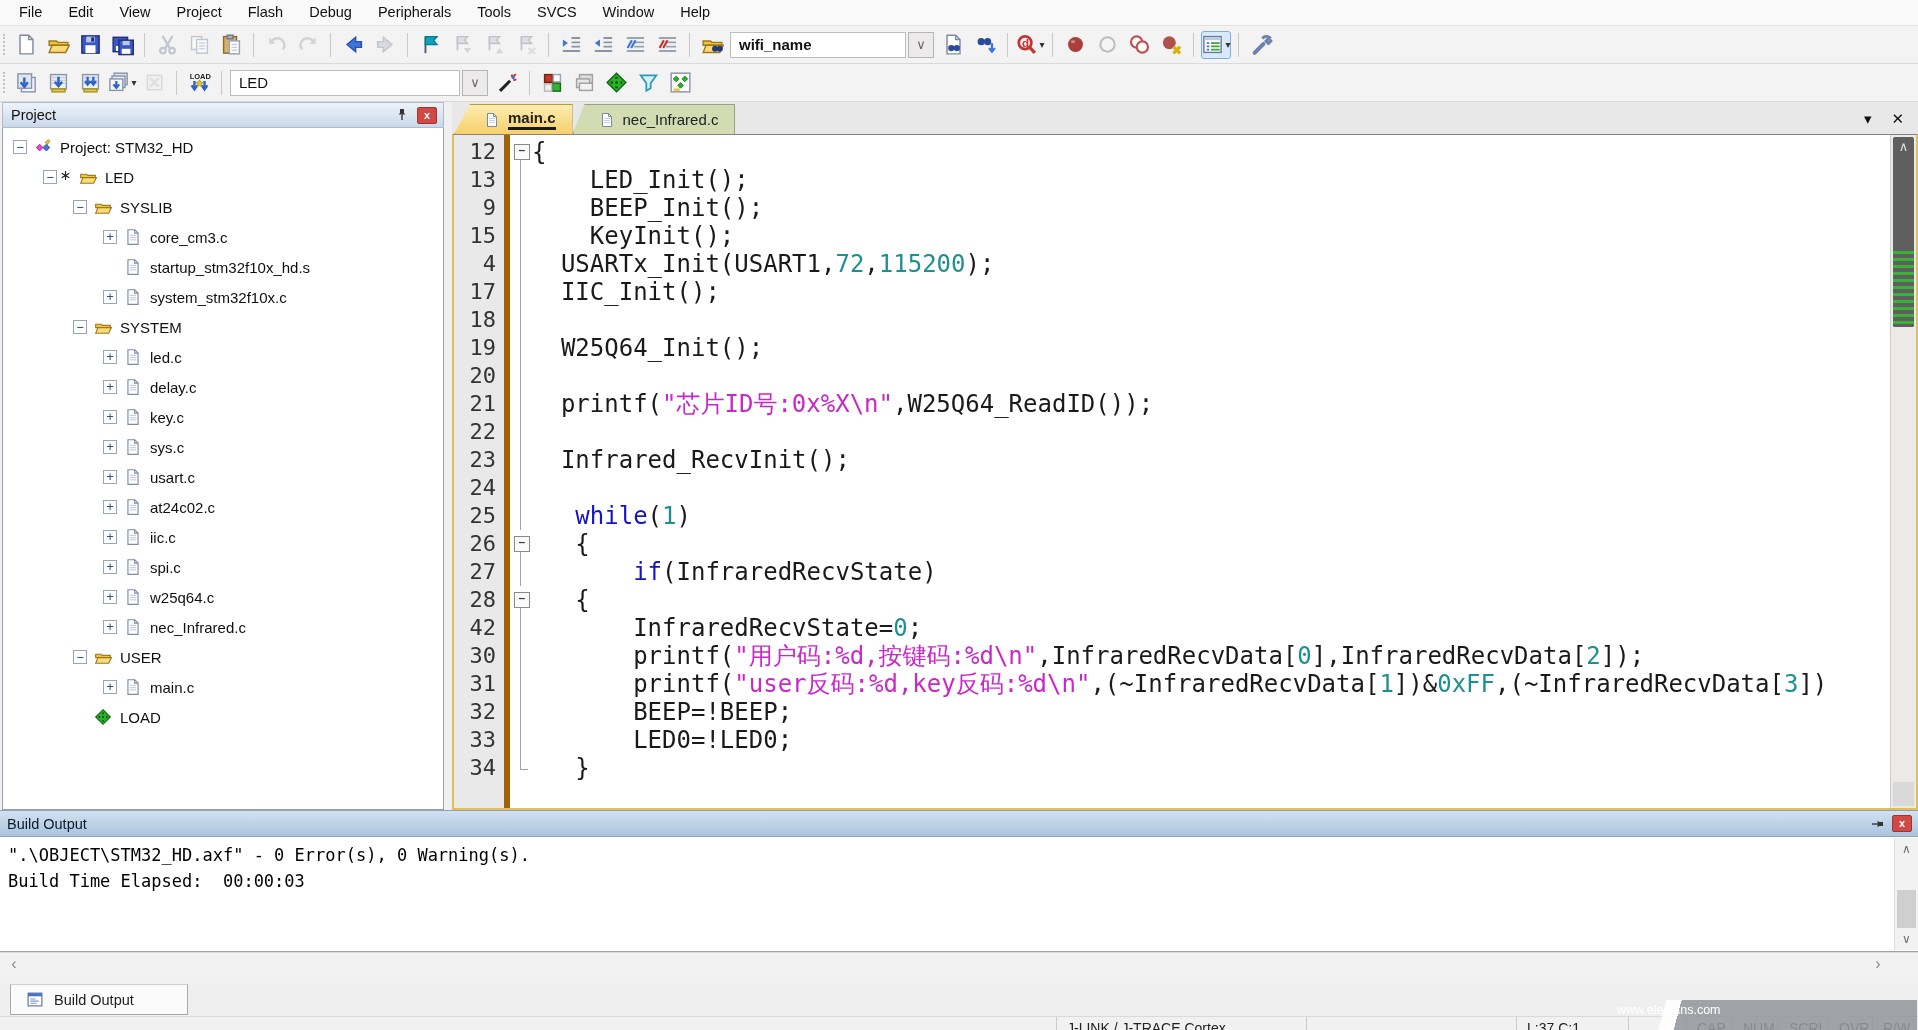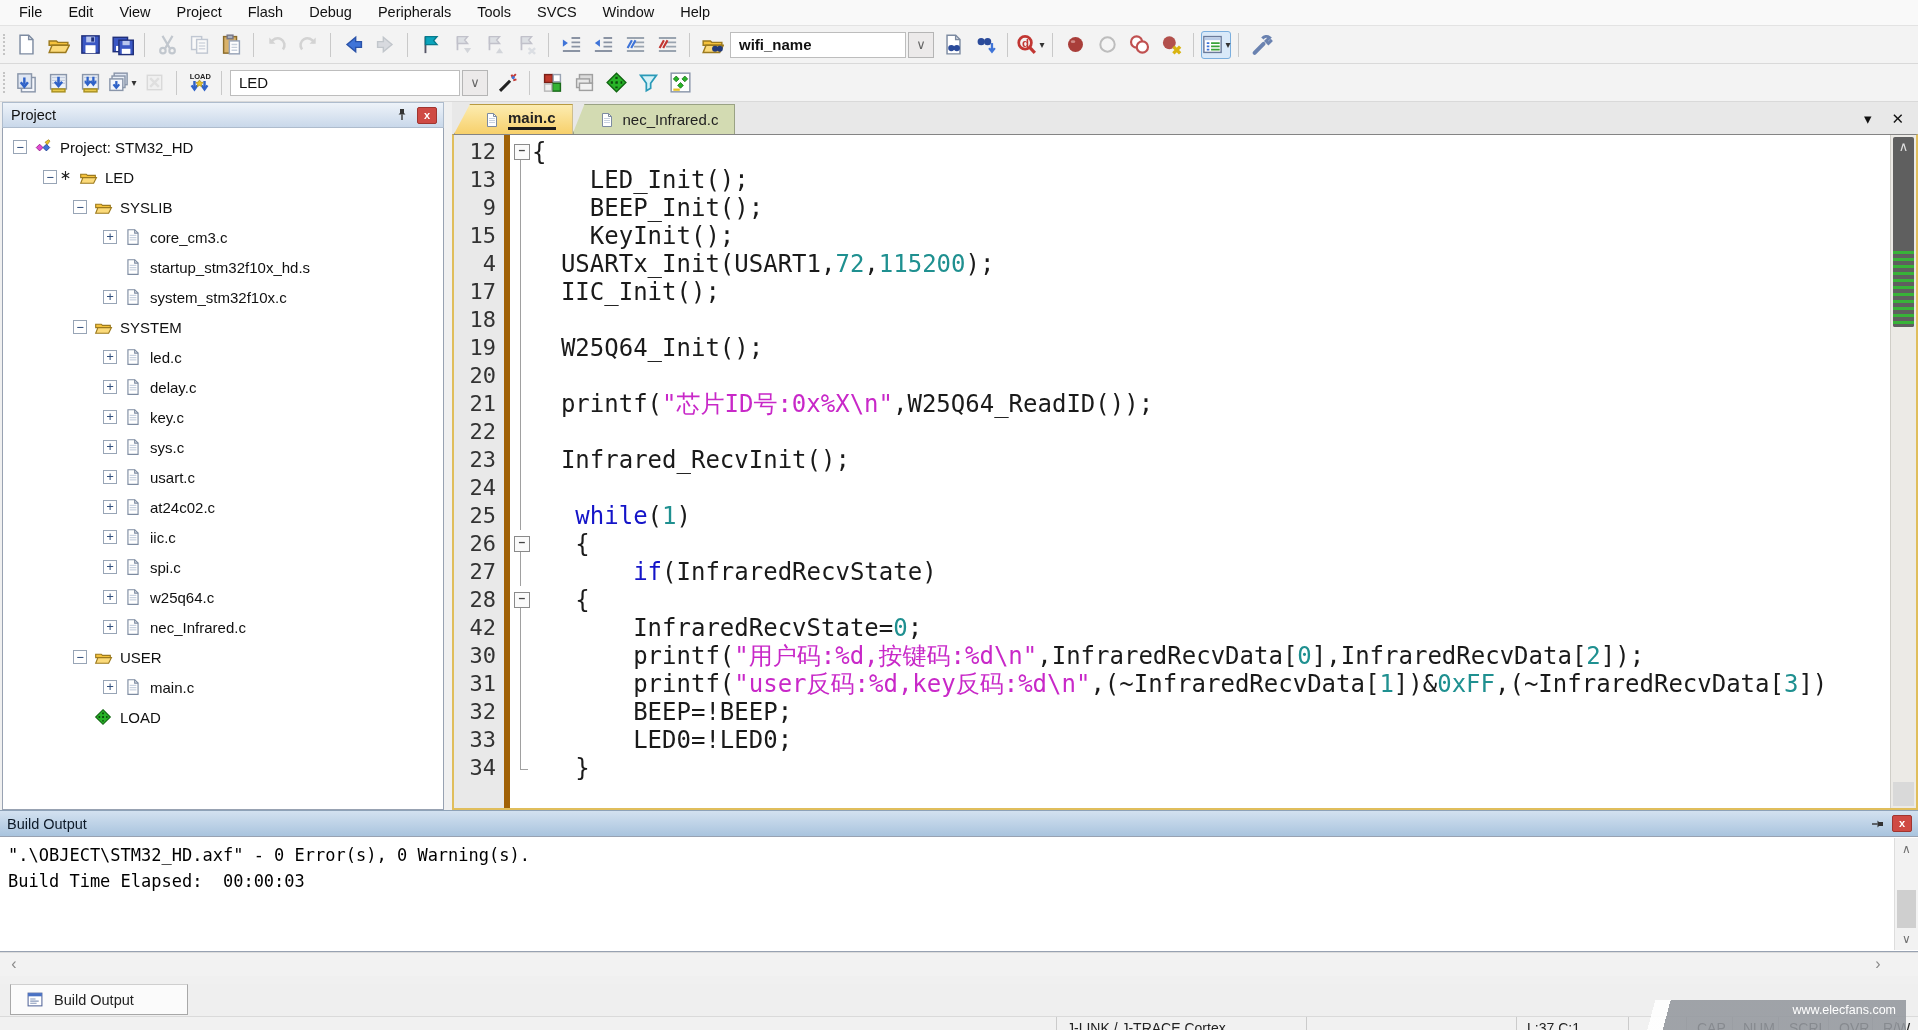--- a/index.html
+++ b/index.html
@@ -113,23 +113,23 @@
   .btab { position:absolute; left:10px; top:0; height:31px; min-width:178px; background:#fbfbfb;
     border:1px solid #a8a8a8; border-top-color:#cfcfcf; display:flex; align-items:center;
     padding:0 14px; font-size:14.5px; color:#222; }
   .btab .ticon { width:20px; height:17px; margin-right:9px; }
   .statusbar { position:absolute; top:1016px; left:0; width:1918px; height:14px; background:#f1f1f1;
     border-top:1px solid #dadada; display:flex; overflow:hidden; }
   .scell { height:22px; font-size:14px; color:#222; padding:3px 0 0 10px; border-left:1px solid #cbcbcb;
     white-space:nowrap; overflow:hidden; flex:none; }
   .scell.first { border-left:none; }
 
-  .watermark { position:absolute; right:12px; bottom:0; width:300px; height:30px; z-index:60;
+  .watermark { position:absolute; right:1px; bottom:0; width:300px; height:30px; z-index:60;
     background:linear-gradient(105deg, rgba(0,0,0,0) 0 16%, rgba(255,255,255,.9) 16% 21%, rgba(148,152,158,.88) 21%);
-    display:flex; justify-content:flex-end; padding:3px 10px 0 0; }
+    display:flex; padding:3px 10px 0 0; }
   .watermark span { color:#fff; font-size:12.5px; }
 </style>
 </head>
 <body>
 
 <div class="menubar" id="menu-items">
     <div class="menu-item">File</div>
     <div class="menu-item">Edit</div>
     <div class="menu-item">View</div>
     <div class="menu-item">Project</div>

